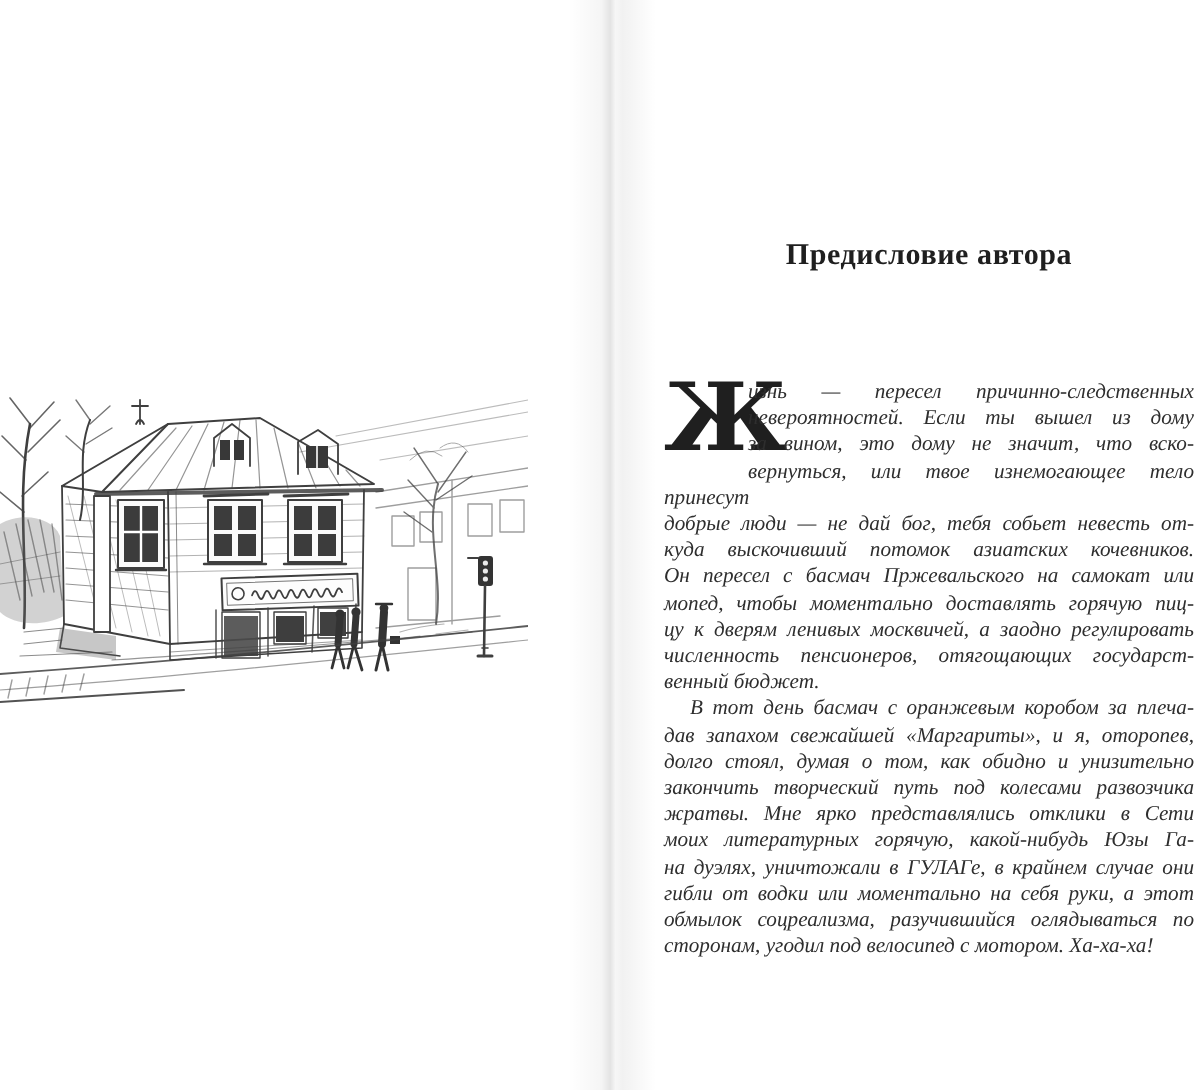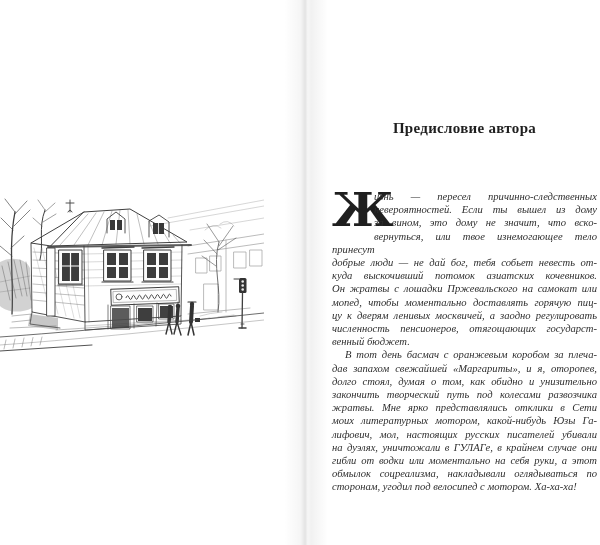--- a/index.html
+++ b/index.html
@@ -284,35 +284,34 @@
     <h1 class="chapter-title">Предисловие автора</h1>
     <div class="body-text">
       <span class="dropcap">Ж</span>
       <div class="paragraph para-1">
           <div class="jline">изнь — пересел причинно-следственных</div>
           <div class="jline">невероятностей. Если ты вышел из дому</div>
           <div class="jline">за вином, это дому не значит, что вско-</div>
           <div class="jline">вернуться, или твое изнемогающее тело принесут</div>
           <div class="jline">добрые люди — не дай бог, тебя собьет невесть от-</div>
           <div class="jline">куда выскочивший потомок азиатских кочевников.</div>
-          <div class="jline">Он жратвы с лошадки Пржевальского на самокат или</div>
+          <div class="jline">Он пересел с басмач Пржевальского на самокат или</div>
           <div class="jline">мопед, чтобы моментально доставлять горячую пиц-</div>
           <div class="jline">цу к дверям ленивых москвичей, а заодно регулировать</div>
           <div class="jline">численность пенсионеров, отягощающих государст-</div>
           <div class="jline lastline">венный бюджет.</div>
         </div>
       <div class="paragraph para-2">
           <div class="jline">В тот день басмач с оранжевым коробом за плеча-</div>
           <div class="jline">дав запахом свежайшей «Маргариты», и я, оторопев,</div>
           <div class="jline">долго стоял, думая о том, как обидно и унизительно</div>
           <div class="jline">закончить творческий путь под колесами развозчика</div>
           <div class="jline">жратвы. Мне ярко представлялись отклики в Сети</div>
-          <div class="jline">моих литературных мотором, какой-нибудь Юзы Га-</div>
-          <div class="jline">лифович, мол, настоящих русских писателей убивали</div>
+          <div class="jline">моих литературных горячую, какой-нибудь Юзы Га-</div>
           <div class="jline">на дуэлях, уничтожали в ГУЛАГе, в крайнем случае они</div>
           <div class="jline">гибли от водки или моментально на себя руки, а этот</div>
-          <div class="jline">обмылок соцреализма, накладывали оглядываться по</div>
+          <div class="jline">обмылок соцреализма, разучившийся оглядываться по</div>
           <div class="jline lastline">сторонам, угодил под велосипед с мотором. Ха-ха-ха!</div>
         </div>
     </div>
   </div>
 
 </div>
 
 </body></html>

